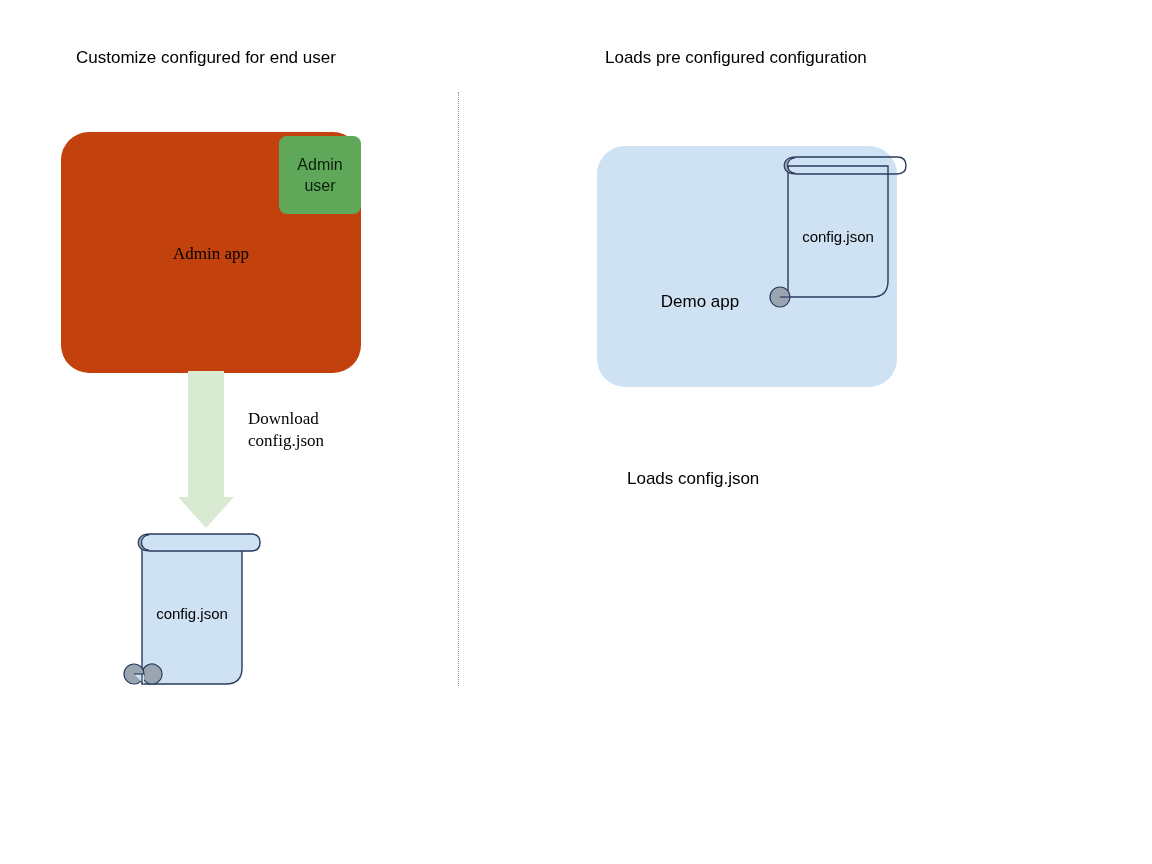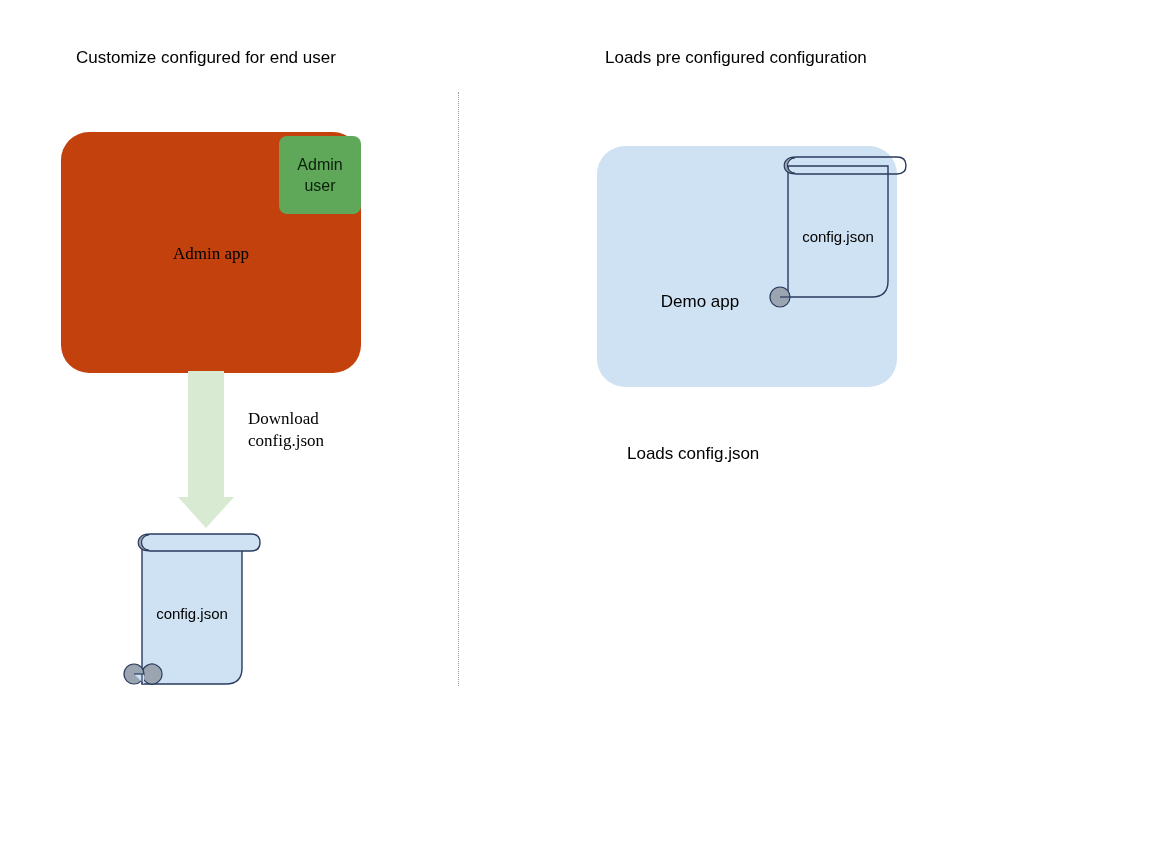--- a/index.html
+++ b/index.html
@@ -79,20 +79,21 @@
     color: #000;
     text-align: center;
   }
 
   
   .caption {
     font-size: 17px;
     line-height: 20px;
     white-space: nowrap;
     color: #000;
+    margin-top: 25px;
   }
 </style>
 </head>
 <body>
 
 <div id="canvas">
 
   <div class="abs heading" style="left:76px; top:48px;">Customize configured for end user</div>
 
   <div class="abs heading" style="left:605px; top:48px;">Loads pre configured configuration</div>

